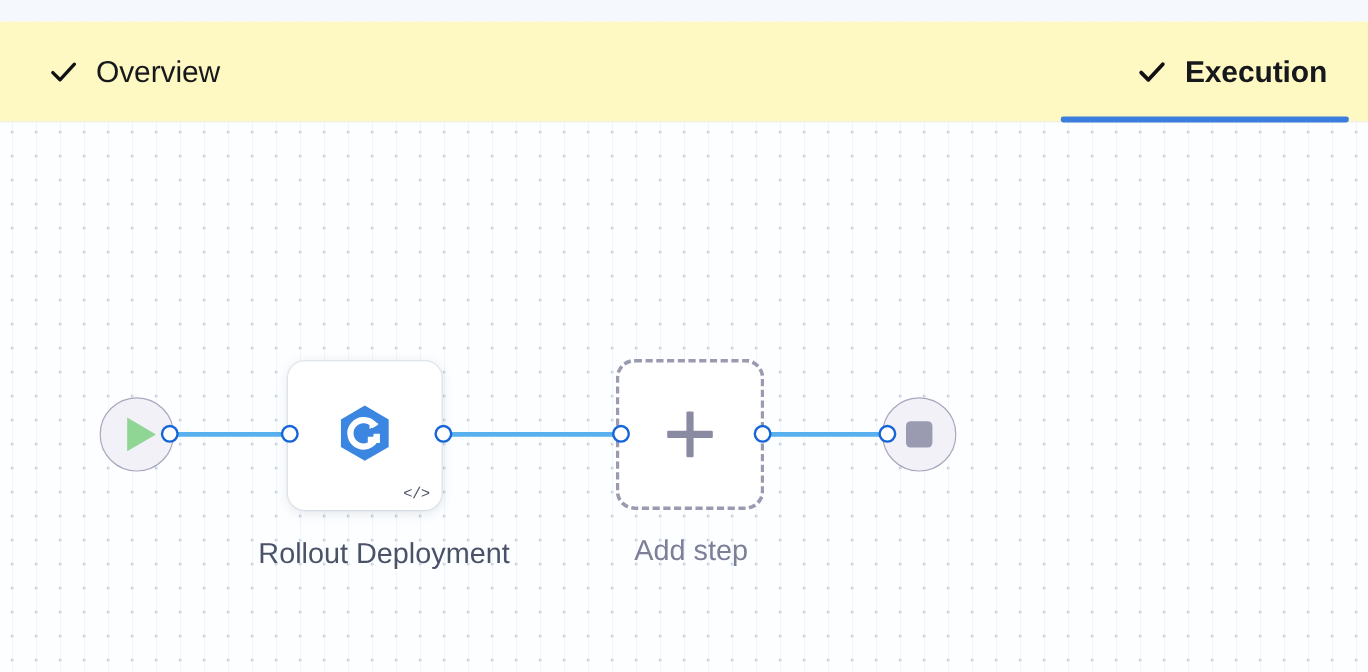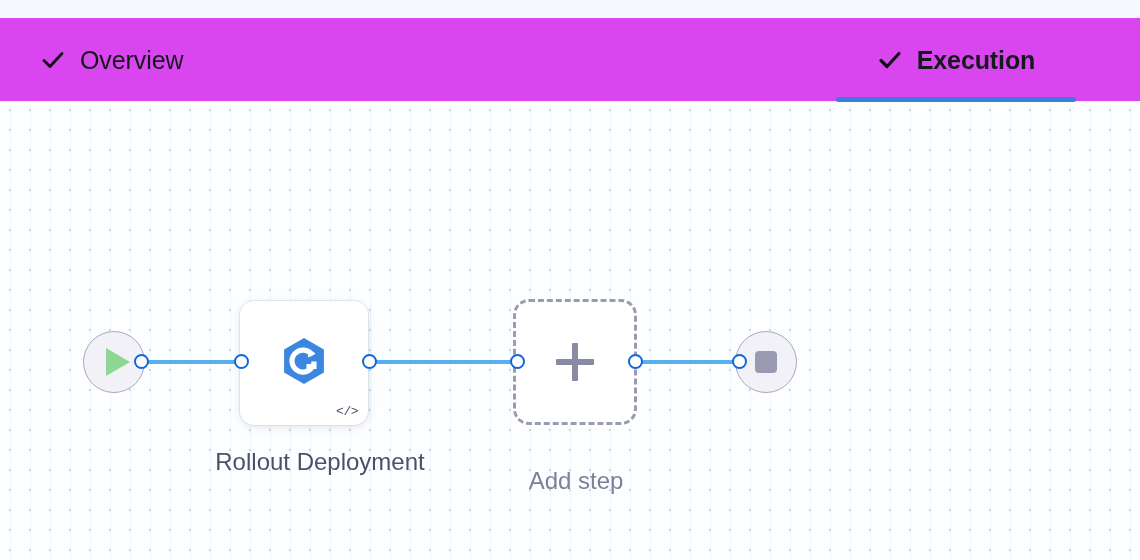--- a/index.html
+++ b/index.html
@@ -46,21 +46,21 @@
     background: #f5f9fd;
   }
 
   
   .tabbar {
     position: absolute;
     left: 0;
     top: 18px;
     width: 1140px;
     height: 84px;
-    background: #d946ef;
+    background: #fef9c3;
     border-bottom: 1px solid #eef1f4;
     box-sizing: border-box;
   }
   .tab {
     position: absolute;
     top: 0;
     height: 84px;
     display: flex;
     align-items: center;
     gap: 14px;
@@ -93,21 +93,21 @@
     height: 5px;
     background: #3b7ddd;
     border-radius: 2px;
     display: none;
   }
   .tab.active .underline { display: block; }
 
   #tab-0 { left: 22px;  }
   #tab-1 { left: 314px; }
   #tab-2 { left: 562px; }
-  #tab-3 { left: 836px; width: 240px; justify-content: center; }
+  #tab-3 { left: 884px; width: 240px; justify-content: flex-end; }
 
   
   .pipeline { position: absolute; left: 0; top: 102px; width: 1140px; height: 458px; }
 
   .edge {
     position: absolute;
     height: 4px;
     background: #58b0ef;
     border-radius: 2px;
     top: 258px;
@@ -222,21 +222,21 @@
   
   .node-label {
     position: absolute;
     text-align: center;
     color: #4a5268;
     font-size: 24px;
     line-height: 42px;
     user-select: none;
   }
   #label-step { left: 200px; top: 339px; width: 240px; }
-  #label-add  { left: 486px; top: 337px; width: 180px; color: #7d7f99; margin-top: 21px; }
+  #label-add  { left: 486px; top: 337px; width: 180px; color: #7d7f99; }
 </style>
 </head>
 <body>
 
 <div id="app">
 
   <div class="canvas-bg"></div>
   <div class="top-strip"></div>
 
   <div class="tabbar">

